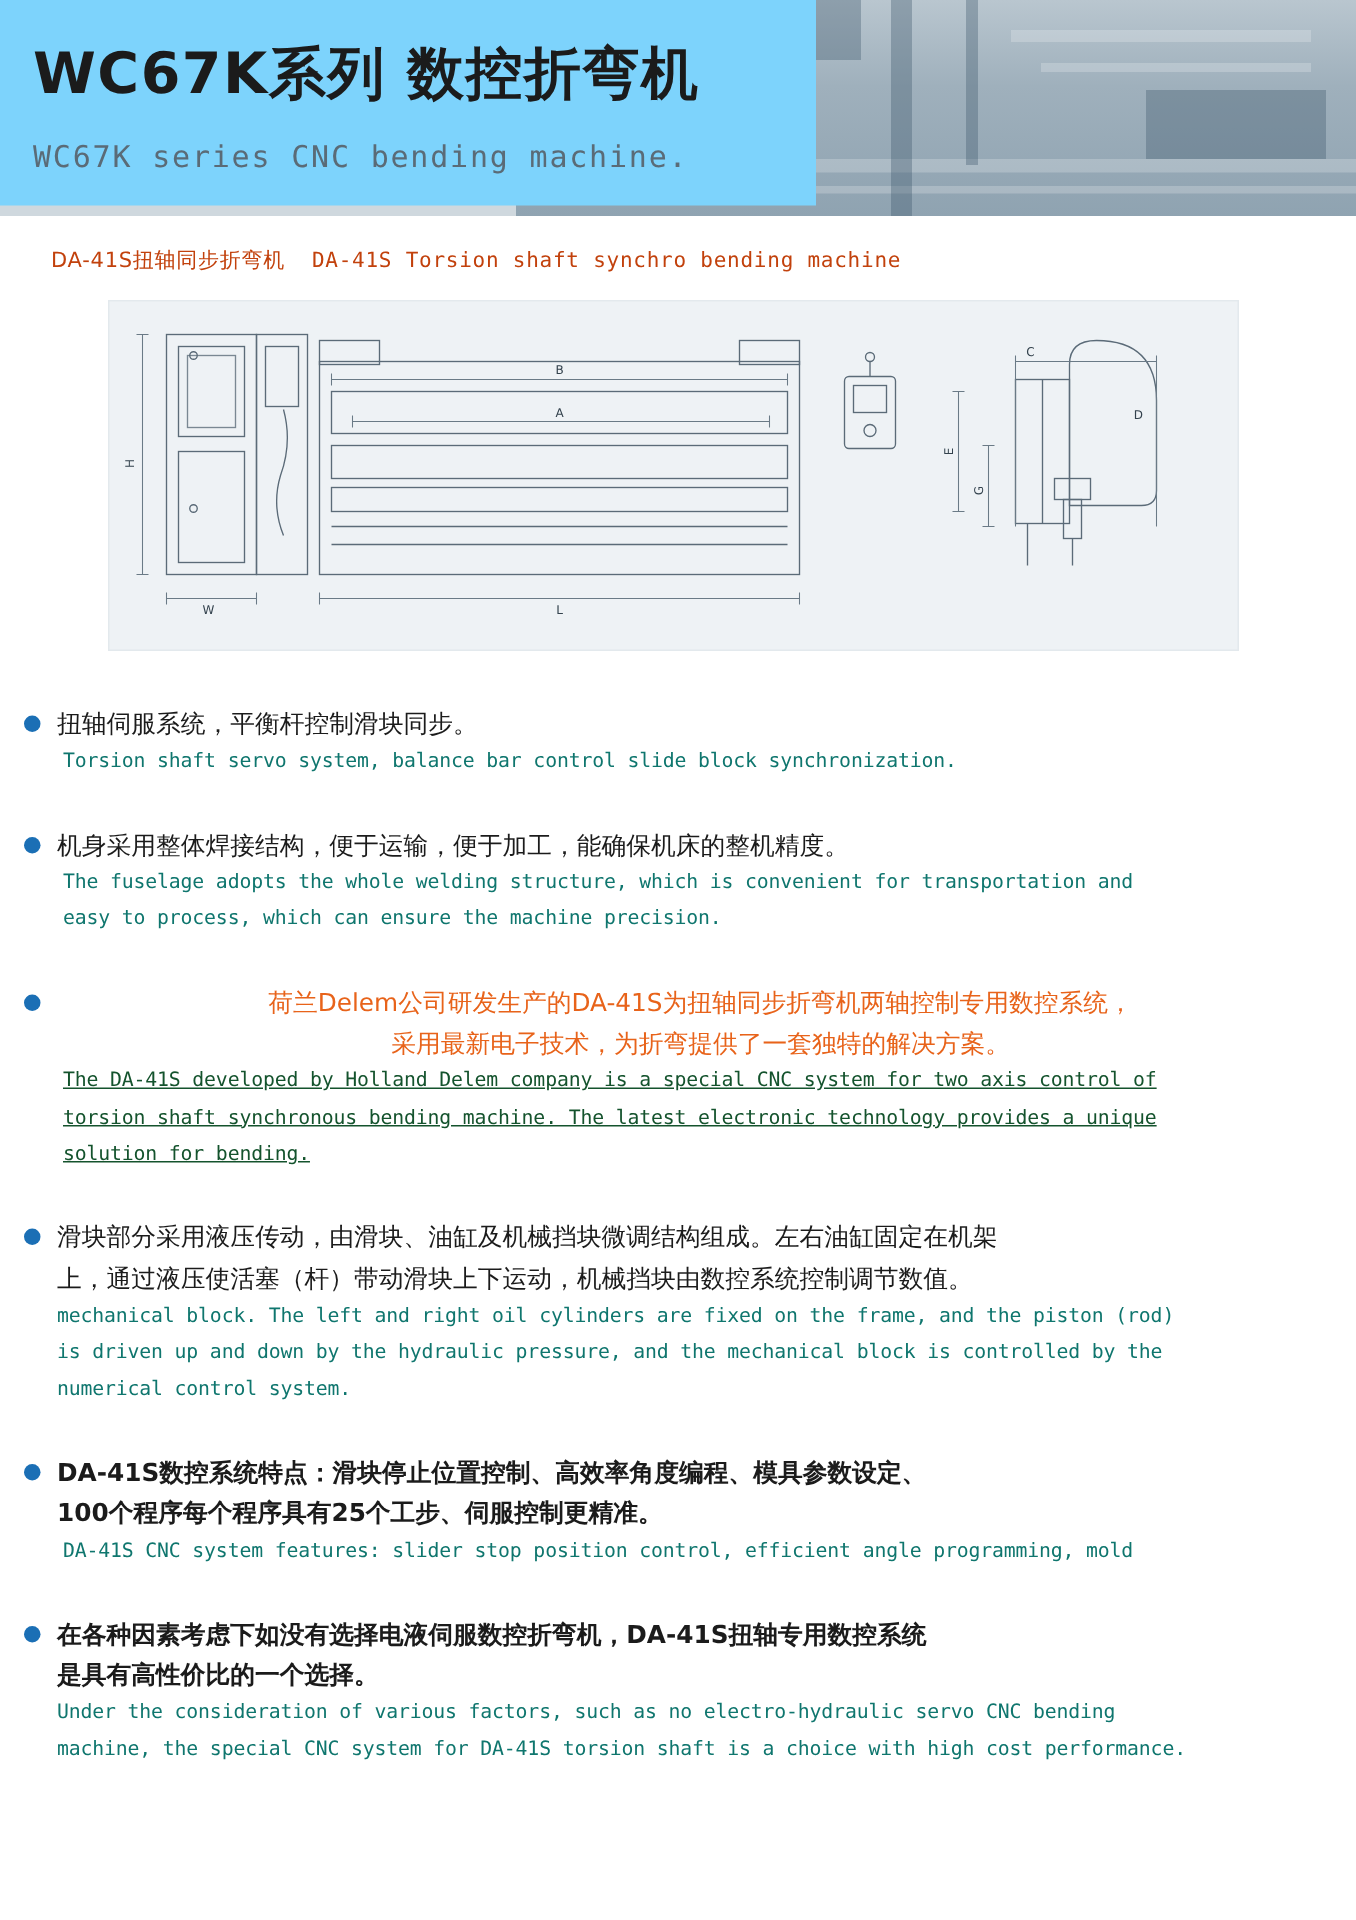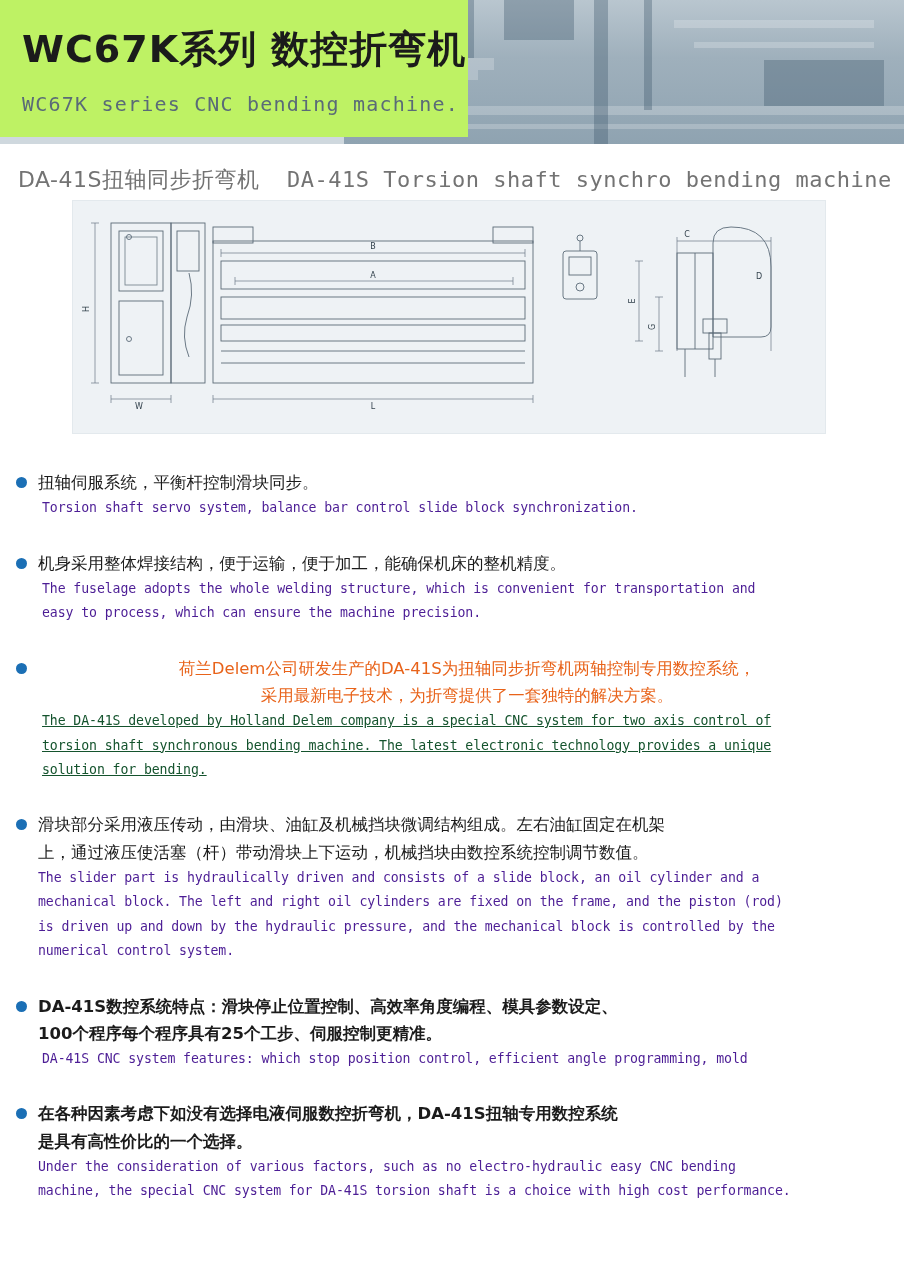--- a/index.html
+++ b/index.html
@@ -34,22 +34,22 @@
     position: absolute;
     background: rgba(255,255,255,0.22);
   }
   .photo-dark {
     position: absolute;
     background: rgba(60,85,105,0.35);
   }
   .header-title-box {
     position: absolute;
     left: 0; top: 0;
-    width: 468px; height: 137px;
-    background: #bef264;
+    width: 544px; height: 137px;
+    background: #7dd3fc;
     padding: 0;
   }
   .title-cn {
     position: absolute;
     left: 22px; top: 24px;
     font-size: 38px;
     font-weight: bold;
     letter-spacing: 1px;
     color: #1b1b1b;
     white-space: nowrap;
@@ -61,23 +61,23 @@
     font-size: 20px;
     color: #5a6b77;
     letter-spacing: 1.2px;
     white-space: nowrap;
     font-family: "DejaVu Sans Mono", monospace;
   }
 
   
   .section-title {
     position: absolute;
-    left: 18px; top: 165px;
-    font-size: 22px;
-    color: #737373;
+    left: 34px; top: 165px;
+    font-size: 14px;
+    color: #c2410c;
     letter-spacing: 0.5px;
     white-space: nowrap;
     font-family: "DejaVu Sans Mono", monospace;
   }
   .section-title .cn {
     font-family: "DejaVu Sans", sans-serif;
   }
 
   
   .drawing-box {
@@ -115,21 +115,21 @@
   }
   .cn-line {
     font-family: "DejaVu Sans", sans-serif;
     font-size: 16.5px;
     color: #1b1b1b;
     line-height: 1.65;
   }
   .en-line {
     font-family: "DejaVu Sans Mono", monospace;
     font-size: 13.2px;
-    color: #4c1d95;
+    color: #0f766e;
     line-height: 1.85;
     letter-spacing: -0.1px;
   }
   .orange .cn-line { color: #e8631a; text-align: center; }
   .orange .en-line { color: #14532d; text-decoration: underline; }
   .en-indent { padding-left: 4px; }
   .bold-cn { font-weight: bold; }
 </style>
 </head>
 <body>
@@ -259,34 +259,33 @@
     <div class="cn-line">采用最新电子技术，为折弯提供了一套独特的解决方案。</div>
     <div class="en-line en-indent">The DA-41S developed by Holland Delem company is a special CNC system for two axis control of</div>
     <div class="en-line en-indent">torsion shaft synchronous bending machine. The latest electronic technology provides a unique</div>
     <div class="en-line en-indent">solution for bending.</div>
   </div>
 
   <div class="bullet-row">
     <span class="dot"></span>
     <div class="cn-line">滑块部分采用液压传动，由滑块、油缸及机械挡块微调结构组成。左右油缸固定在机架</div>
     <div class="cn-line">上，通过液压使活塞（杆）带动滑块上下运动，机械挡块由数控系统控制调节数值。</div>
-    <div class="en-line">The slider part is hydraulically driven and consists of a slide block, an oil cylinder and a</div>
     <div class="en-line">mechanical block. The left and right oil cylinders are fixed on the frame, and the piston (rod)</div>
     <div class="en-line">is driven up and down by the hydraulic pressure, and the mechanical block is controlled by the</div>
     <div class="en-line">numerical control system.</div>
   </div>
 
   <div class="bullet-row">
     <span class="dot"></span>
     <div class="cn-line bold-cn">DA-41S数控系统特点：滑块停止位置控制、高效率角度编程、模具参数设定、</div>
     <div class="cn-line bold-cn">100个程序每个程序具有25个工步、伺服控制更精准。</div>
-    <div class="en-line en-indent">DA-41S CNC system features: which stop position control, efficient angle programming, mold</div>
+    <div class="en-line en-indent">DA-41S CNC system features: slider stop position control, efficient angle programming, mold</div>
   </div>
 
   <div class="bullet-row">
     <span class="dot"></span>
     <div class="cn-line bold-cn">在各种因素考虑下如没有选择电液伺服数控折弯机，DA-41S扭轴专用数控系统</div>
     <div class="cn-line bold-cn">是具有高性价比的一个选择。</div>
-    <div class="en-line">Under the consideration of various factors, such as no electro-hydraulic easy CNC bending</div>
+    <div class="en-line">Under the consideration of various factors, such as no electro-hydraulic servo CNC bending</div>
     <div class="en-line">machine, the special CNC system for DA-41S torsion shaft is a choice with high cost performance.</div>
   </div>
 
 </div>
 
 </body></html>

